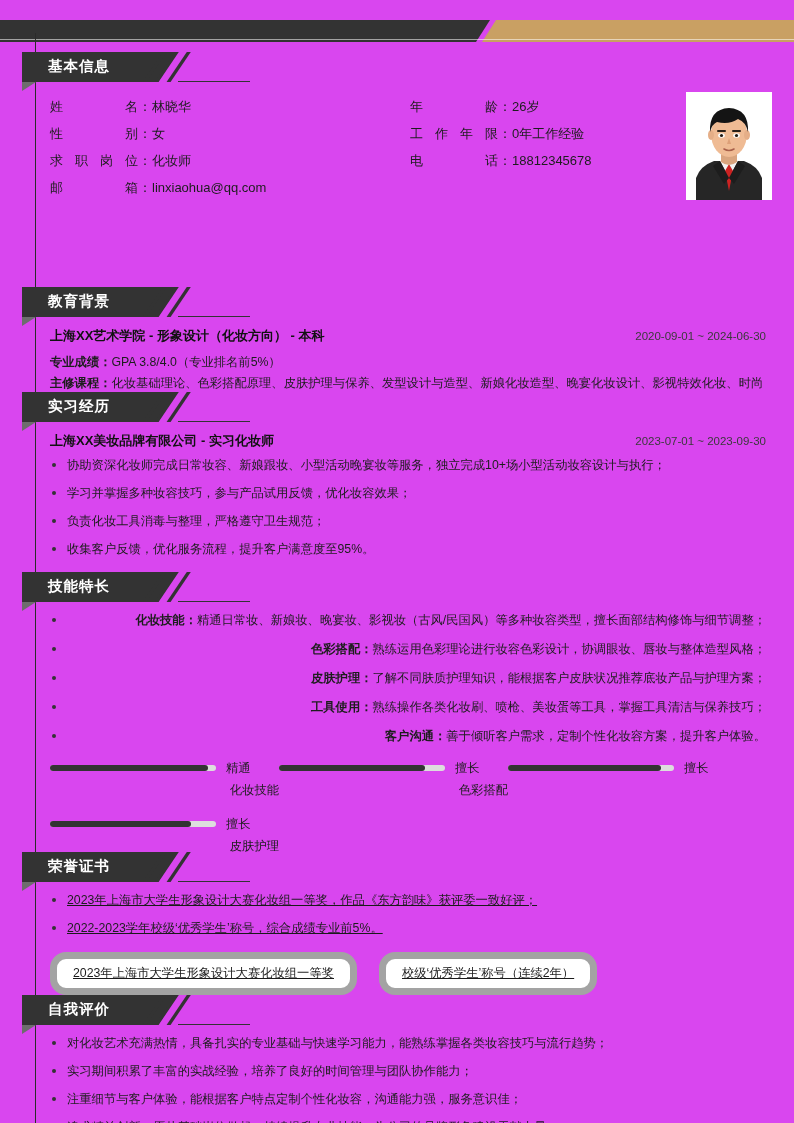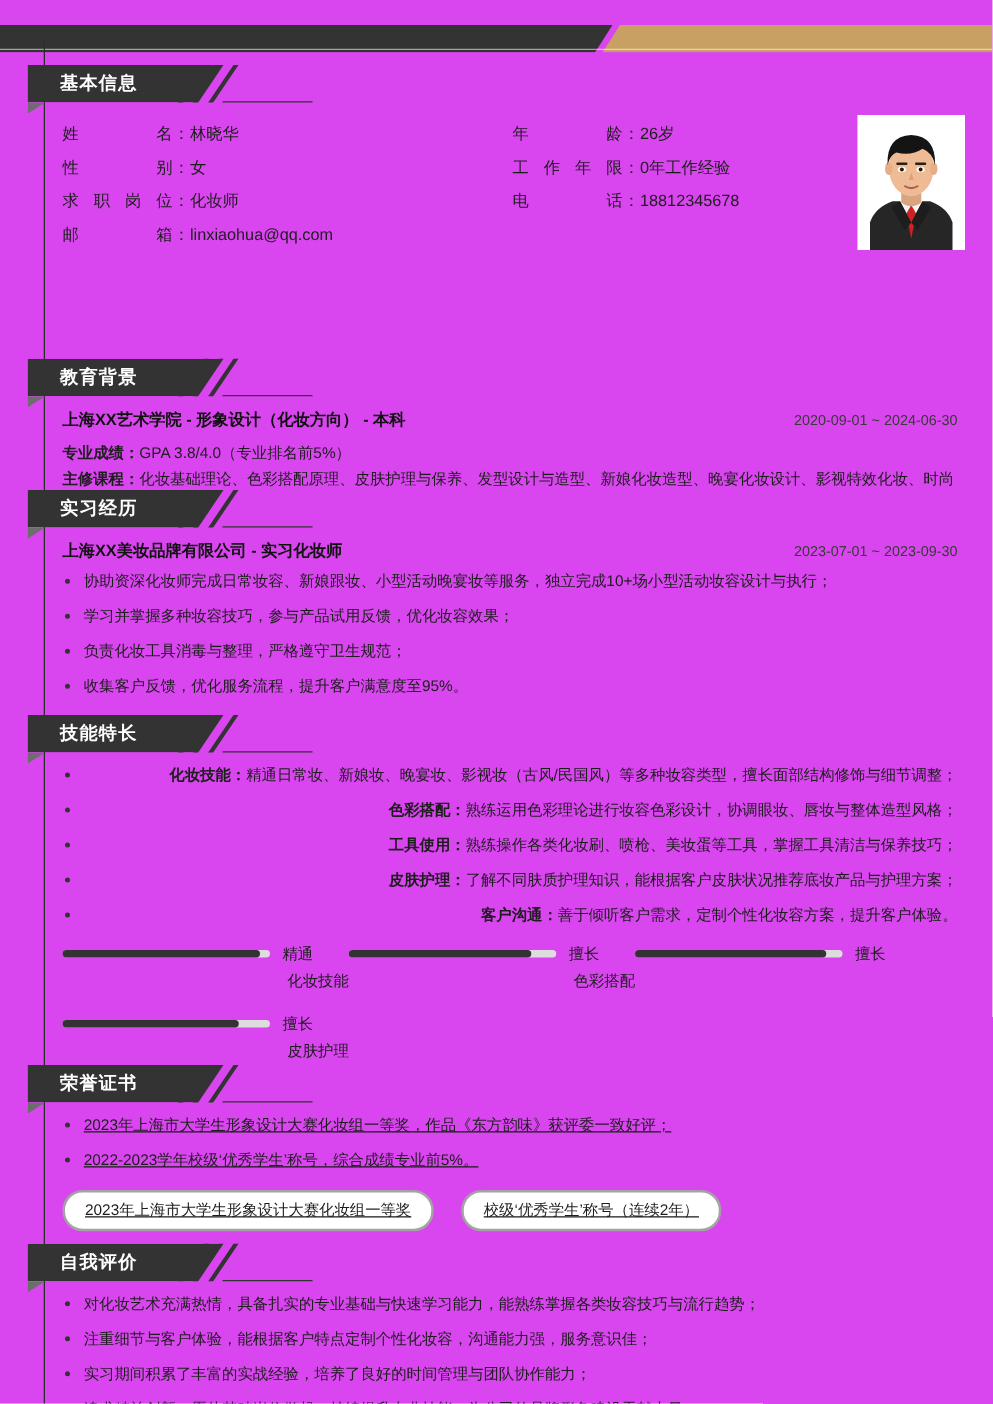--- a/index.html
+++ b/index.html
@@ -201,21 +201,21 @@
   }
   ul.bullets li:before {
     content: "";
     position: absolute;
     left: 2px;
     top: 6px;
     width: 4px; height: 4px;
     border-radius: 50%;
     background: #333333;
   }
-  ul.bullets li b { font-weight: bold; }
+  ul.bullets li b { font-weight: bold; font-family: Liberation Mono, monospace; }
 
   
   .bars {
     display: flex;
     flex-wrap: wrap;
     padding-top: 4px;
   }
   .bar-item {
     width: 229px;
     margin-bottom: 18px;
@@ -251,21 +251,21 @@
     color: #1d1d1d;
   }
 
   
   .tags {
     display: flex;
     gap: 22px;
     padding-top: 4px;
   }
   .tag {
-    border: 2px solid #a3a3a3;
+    border: 7px solid #a3a3a3;
     border-radius: 16px;
     padding: 6px 16px;
     font-size: 12.3px;
     color: #1d1d1d;
     background: #ffffff;
     white-space: nowrap;
   }
 
   .pos { position: absolute; left: 0; width: 794px; }
 </style>
@@ -436,22 +436,22 @@
           <div class="stripe s2"></div>
           <div class="stripe s3"></div>
       </div>
       <div class="sec-title">技能特长</div>
       <div class="sec-rule"></div>
     </div>
     <div class="sec-body">
       <ul class="bullets">
         <li><b>化妆技能：</b><span>精通日常妆、新娘妆、晚宴妆、影视妆（古风/民国风）等多种妆容类型，擅长面部结构修饰与细节调整；</span></li>
         <li><b>色彩搭配：</b><span>熟练运用色彩理论进行妆容色彩设计，协调眼妆、唇妆与整体造型风格；</span></li>
+        <li><b>皮肤护理：</b><span>了解不同肤质护理知识，能根据客户皮肤状况推荐底妆产品与护理方案；</span></li>
         <li><b>工具使用：</b><span>熟练操作各类化妆刷、喷枪、美妆蛋等工具，掌握工具清洁与保养技巧；</span></li>
-        <li><b>皮肤护理：</b><span>了解不同肤质护理知识，能根据客户皮肤状况推荐底妆产品与护理方案；</span></li>
         <li><b>客户沟通：</b><span>善于倾听客户需求，定制个性化妆容方案，提升客户体验。</span></li>
       </ul>
 
       <div class="bars">
         <div class="bar-item">
           <div class="bar-line">
             <div class="bar-track">
               <div class="bar-fill" style="width: 95%;"></div>
             </div>
             <div class="bar-level">精通</div>
@@ -520,20 +520,20 @@
         <div class="stripe s1"></div>
           <div class="stripe s2"></div>
           <div class="stripe s3"></div>
       </div>
       <div class="sec-title">自我评价</div>
       <div class="sec-rule"></div>
     </div>
     <div class="sec-body">
       <ul class="bullets">
         <li>对化妆艺术充满热情，具备扎实的专业基础与快速学习能力，能熟练掌握各类妆容技巧与流行趋势；</li>
+        <li>实习期间积累了丰富的实战经验，培养了良好的时间管理与团队协作能力；</li>
         <li>注重细节与客户体验，能根据客户特点定制个性化妆容，沟通能力强，服务意识佳；</li>
-        <li>实习期间积累了丰富的实战经验，培养了良好的时间管理与团队协作能力；</li>
         <li>追求精益创新，愿从基础岗位做起，持续提升专业技能，为公司的品牌形象建设贡献力量。</li>
       </ul>
     </div>
   </div>
 
 </div>
 
 </body></html>

